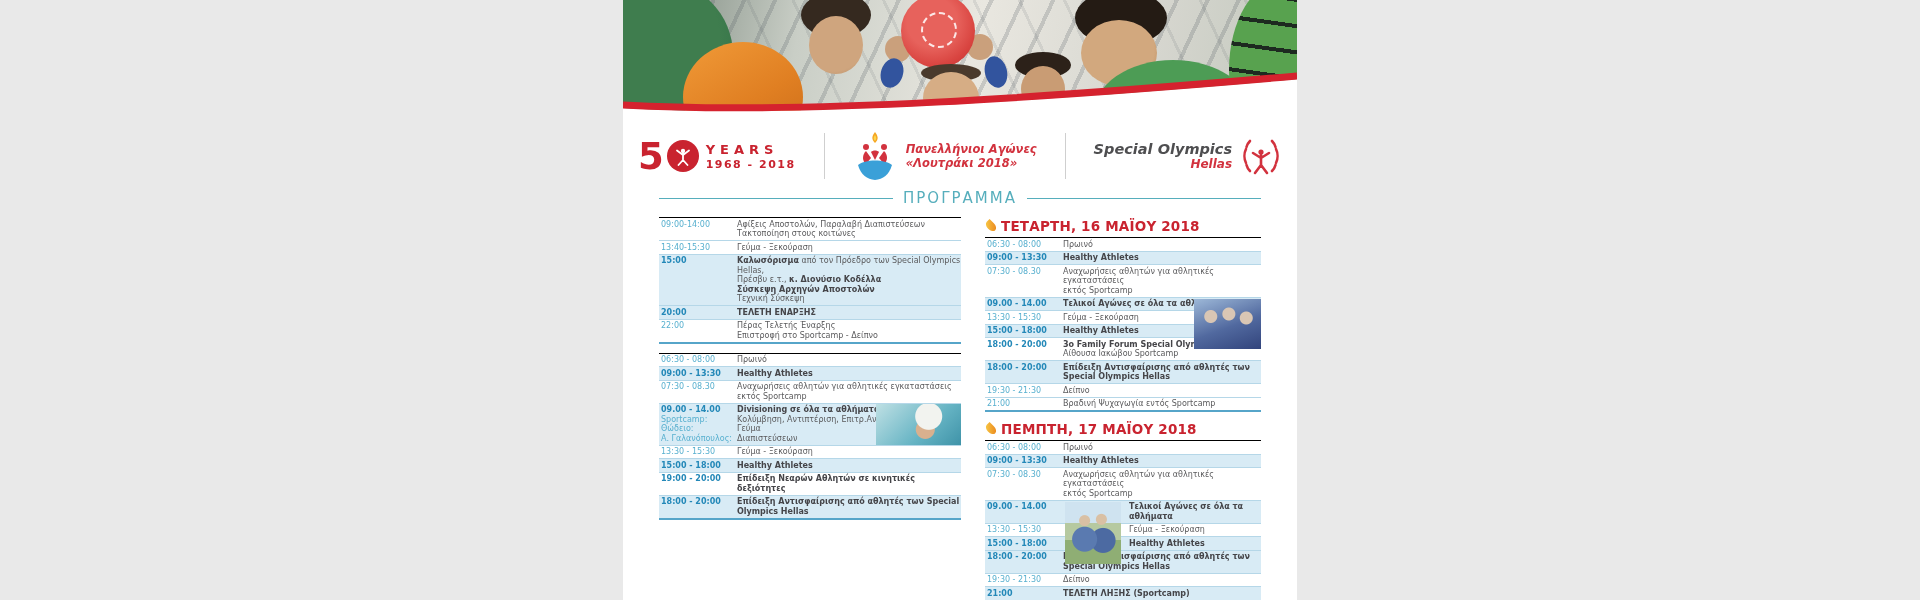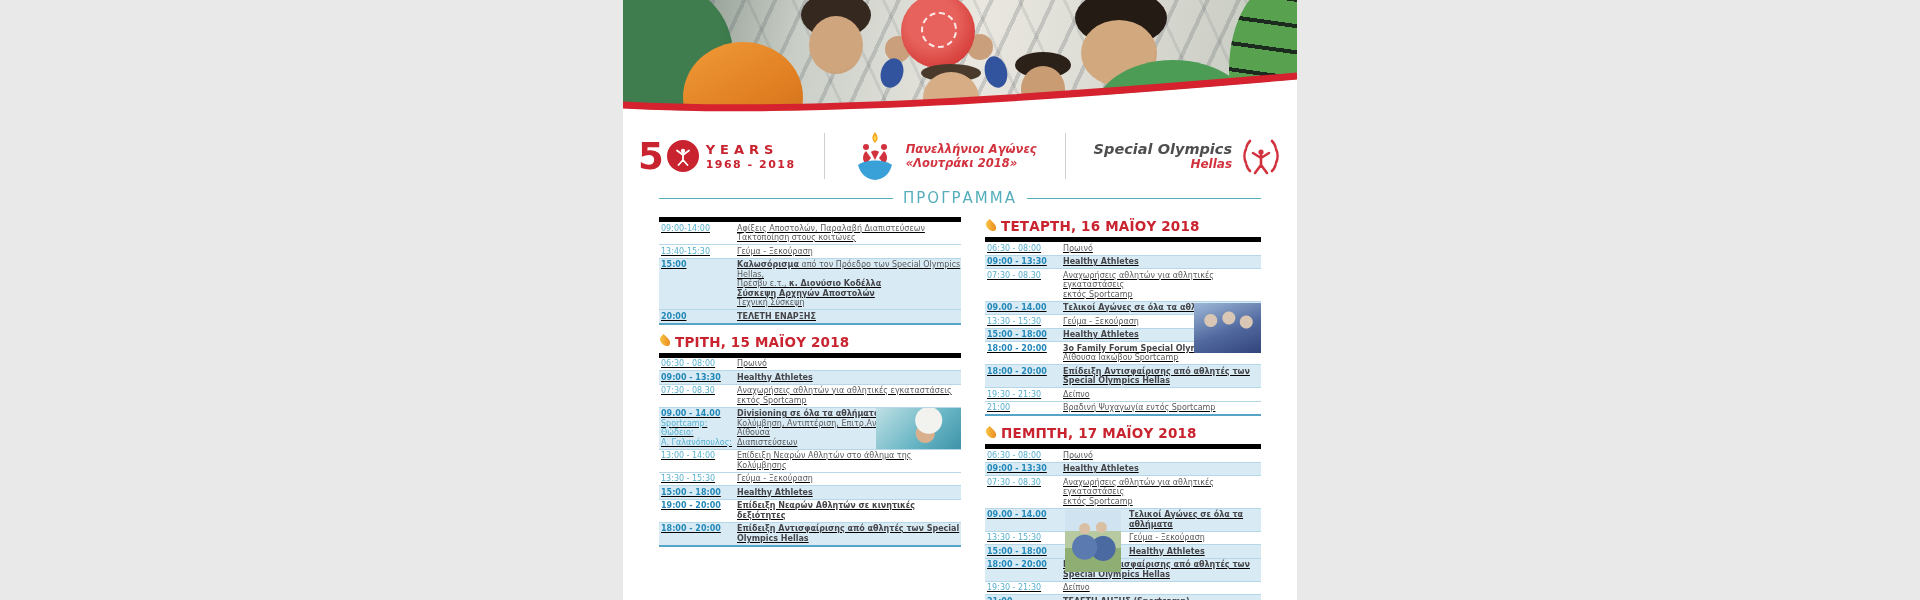--- a/index.html
+++ b/index.html
@@ -59,21 +59,21 @@
   .titlebar .line{flex:1;height:1px;background:#56aebc;}
   .titlebar .title{color:#56aebc;font-size:15px;letter-spacing:2px;}
 
   
   .sched{display:grid;grid-template-columns:302px 276px;column-gap:24px;padding:4px 36px 0;}
   .day{margin-bottom:9px;}
   .day-h{display:flex;align-items:center;gap:5px;margin:1px 0 3px;}
   .day-h .name{color:#c9232f;font-weight:bold;font-size:13.5px;letter-spacing:.2px;}
   .flame{width:8px;height:12px;border-radius:50% 0 50% 50%;transform:rotate(-45deg);
          background:linear-gradient(135deg,#f9d14b 0%,#f0a32e 55%,#e9821c 100%);flex:0 0 auto;margin:0 1px 1px 2px;}
-  .rows{border-top:5px solid #000000;text-decoration:underline;}
+  .rows{border-top:1px solid #000000;}
   .row{position:relative;display:grid;grid-template-columns:78px 1fr;border-bottom:1px solid #b5d7e8;
        padding:1.5px 0;font-size:8px;line-height:9.5px;color:#5a5a5c;}
   .row:last-child{border-bottom:2px solid #56a5c9;}
   .row.hl{background:#d8ebf5;}
   .tm{color:#58b0cf;padding-left:2px;}
   .tm .b{color:#2388b8;font-weight:bold;}
   .ln .b{color:#454549;font-weight:bold;}
   .row.ind .ct{padding-left:66px;}
   .ph{position:absolute;z-index:2;border:0;}
   .ph-swimmer{right:0;top:0;width:85px;height:100%;
@@ -205,27 +205,30 @@
                 <div class="ln"><span class="b">Σύσκεψη Αρχηγών Αποστολών</span></div>
                 <div class="ln"><span>Τεχνική Σύσκεψη</span></div>
               </div>
             </div>
             <div class="row hl">
               <div class="tm"><span class="b">20:00</span></div>
               <div class="ct">
                 <div class="ln"><span class="b">ΤΕΛΕΤΗ ΕΝΑΡΞΗΣ</span></div>
               </div>
             </div>
+            <div class="row">
+              <div class="tm"><span>22:00</span></div>
+              <div class="ct">
+                <div class="ln"><span>Πέρας Τελετής Έναρξης</span></div>
+                <div class="ln"><span>Επιστροφή στο Sportcamp - Δείπνο</span></div>
+              </div>
+            </div>
           </div>
         </div>
         <div class="day">
-          <div class="day-h">
-            <span class="flame"></span>
-            <span class="name">ΤΡΙΤΗ, 15 ΜΑΪΟΥ 2018</span>
-          </div>
           <div class="rows">
             <div class="row">
               <div class="tm"><span>06:30 - 08:00</span></div>
               <div class="ct">
                 <div class="ln"><span>Πρωινό</span></div>
               </div>
             </div>
             <div class="row hl">
               <div class="tm"><span class="b">09:00 - 13:30</span></div>
               <div class="ct">
@@ -237,30 +240,24 @@
               <div class="ct">
                 <div class="ln"><span>Αναχωρήσεις αθλητών για αθλητικές εγκαταστάσεις</span></div>
                 <div class="ln"><span>εκτός Sportcamp</span></div>
               </div>
             </div>
             <div class="row hl">
               <div class="tm"><span class="b">09.00 - 14.00</span><div>Sportcamp:</div><div>Θώδειο:</div><div>Α. Γαλανόπουλος:</div></div>
               <div class="ct">
                 <div class="ln"><span class="b">Divisioning σε όλα τα αθλήματα</span></div>
                 <div class="ln"><span>Κολύμβηση, Αντιπτέριση, Επιτρ.Αντισφαίριση</span></div>
-                <div class="ln"><span>Αίθουσα</span></div>
+                <div class="ln"><span>Γεύμα</span></div>
                 <div class="ln"><span>Διαπιστεύσεων</span></div>
               </div>
               <div class="ph ph-swimmer"></div>
-            </div>
-            <div class="row">
-              <div class="tm"><span>13:00 - 14:00</span></div>
-              <div class="ct">
-                <div class="ln"><span>Επίδειξη Νεαρών Αθλητών στο άθλημα της Κολύμβησης</span></div>
-              </div>
             </div>
             <div class="row">
               <div class="tm"><span>13:30 - 15:30</span></div>
               <div class="ct">
                 <div class="ln"><span>Γεύμα - Ξεκούραση</span></div>
               </div>
             </div>
             <div class="row hl">
               <div class="tm"><span class="b">15:00 - 18:00</span></div>
               <div class="ct">

